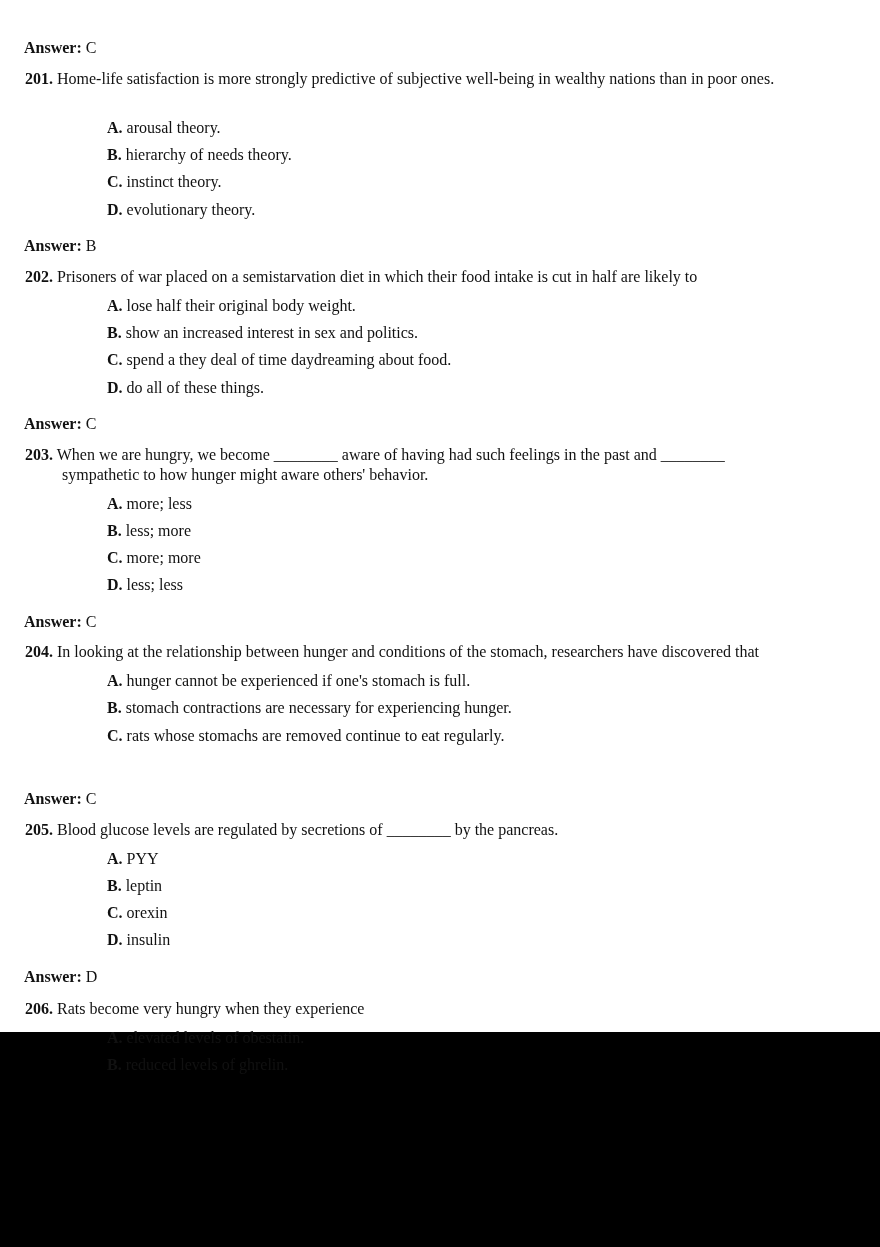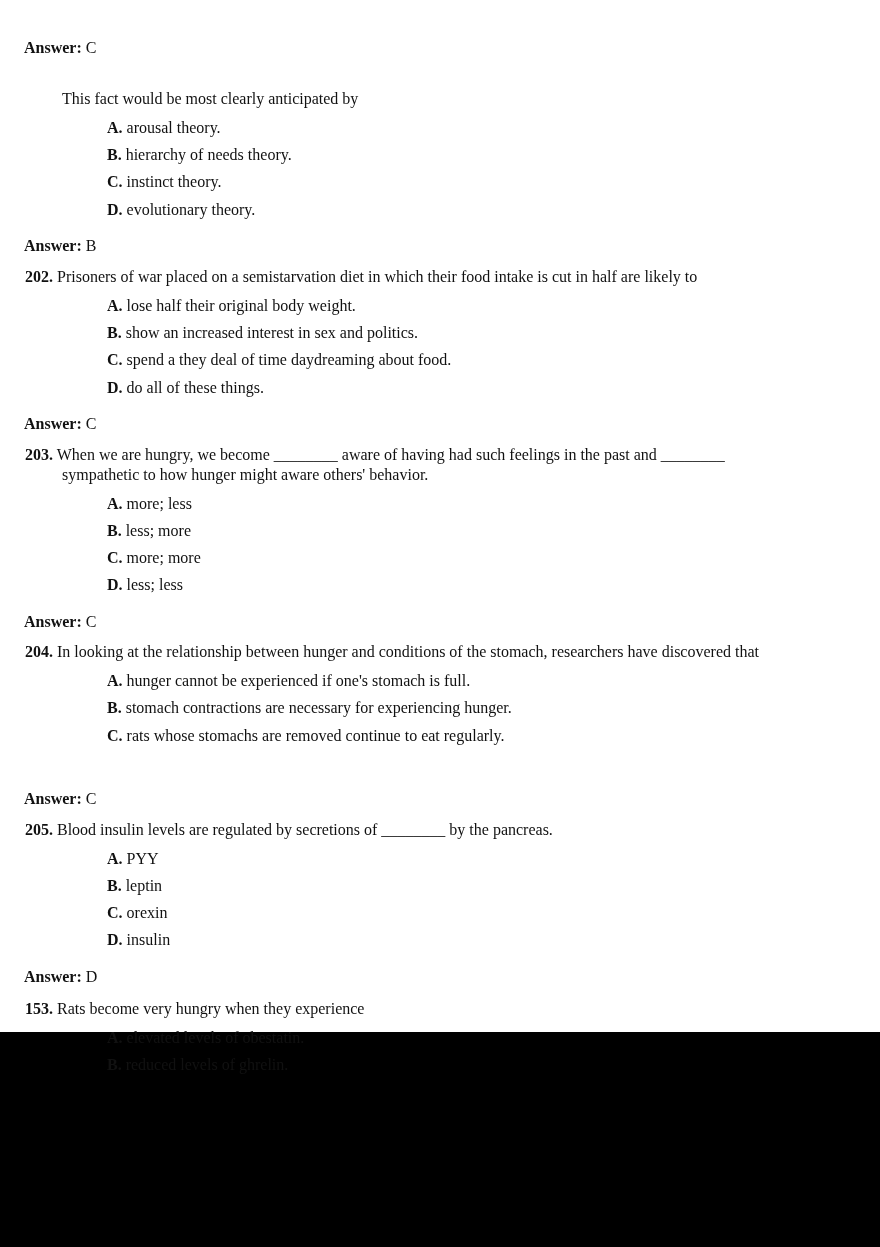--- a/index.html
+++ b/index.html
@@ -27,21 +27,21 @@
     .opt { left: 87px; margin-left: 20px; }
     .opt .letter { font-weight: bold; margin-right: 4px; }
   </style>
 </head>
 <body>
 
 <div class="page">
 
   <div class="line answer" style="top:38px"><b>Answer:</b> <span>C</span></div>
 
-  <div class="line qcont" style="top:89px">This fact would be most clearly anticipated by</div>
+  <div class="line q" style="top:69px"><span class="qnum">201.</span> <span>Home-life satisfaction is more strongly predictive of subjective well-being in wealthy nations than in poor ones.</span></div>
   <div class="line opt" style="top:118px"><span class="letter">A.</span><span>arousal theory.</span></div>
   <div class="line opt" style="top:145px"><span class="letter">B.</span><span>hierarchy of needs theory.</span></div>
   <div class="line opt" style="top:172px"><span class="letter">C.</span><span>instinct theory.</span></div>
   <div class="line opt" style="top:200px"><span class="letter">D.</span><span>evolutionary theory.</span></div>
   <div class="line answer" style="top:236px"><b>Answer:</b> <span>B</span></div>
 
   <div class="line q" style="top:267px"><span class="qnum">202.</span> <span>Prisoners of war placed on a semistarvation diet in which their food intake is cut in half are likely to</span></div>
   <div class="line opt" style="top:296px"><span class="letter">A.</span><span>lose half their original body weight.</span></div>
   <div class="line opt" style="top:323px"><span class="letter">B.</span><span>show an increased interest in sex and politics.</span></div>
   <div class="line opt" style="top:350px"><span class="letter">C.</span><span>spend a they deal of time daydreaming about food.</span></div>
@@ -55,25 +55,25 @@
   <div class="line opt" style="top:548px"><span class="letter">C.</span><span>more; more</span></div>
   <div class="line opt" style="top:575px"><span class="letter">D.</span><span>less; less</span></div>
   <div class="line answer" style="top:612px"><b>Answer:</b> <span>C</span></div>
 
   <div class="line q" style="top:642px"><span class="qnum">204.</span> <span>In looking at the relationship between hunger and conditions of the stomach, researchers have discovered that</span></div>
   <div class="line opt" style="top:671px"><span class="letter">A.</span><span>hunger cannot be experienced if one's stomach is full.</span></div>
   <div class="line opt" style="top:698px"><span class="letter">B.</span><span>stomach contractions are necessary for experiencing hunger.</span></div>
   <div class="line opt" style="top:726px"><span class="letter">C.</span><span>rats whose stomachs are removed continue to eat regularly.</span></div>
   <div class="line answer" style="top:789px"><b>Answer:</b> <span>C</span></div>
 
-  <div class="line q" style="top:820px"><span class="qnum">205.</span> <span>Blood insulin levels are regulated by secretions of ________ by the pancreas.</span></div>
+  <div class="line q" style="top:820px"><span class="qnum">205.</span> <span>Blood glucose levels are regulated by secretions of ________ by the pancreas.</span></div>
   <div class="line opt" style="top:849px"><span class="letter">A.</span><span>PYY</span></div>
   <div class="line opt" style="top:876px"><span class="letter">B.</span><span>leptin</span></div>
   <div class="line opt" style="top:903px"><span class="letter">C.</span><span>orexin</span></div>
   <div class="line opt" style="top:930px"><span class="letter">D.</span><span>insulin</span></div>
   <div class="line answer" style="top:967px"><b>Answer:</b> <span>D</span></div>
 
-  <div class="line q" style="top:999px"><span class="qnum">153.</span> <span>Rats become very hungry when they experience</span></div>
+  <div class="line q" style="top:999px"><span class="qnum">206.</span> <span>Rats become very hungry when they experience</span></div>
   <div class="line opt" style="top:1028px"><span class="letter">A.</span><span>elevated levels of obestatin.</span></div>
   <div class="line opt" style="top:1055px"><span class="letter">B.</span><span>reduced levels of ghrelin.</span></div>
 </div>
 
 <div class="black-band"></div>
 
 </body></html>

